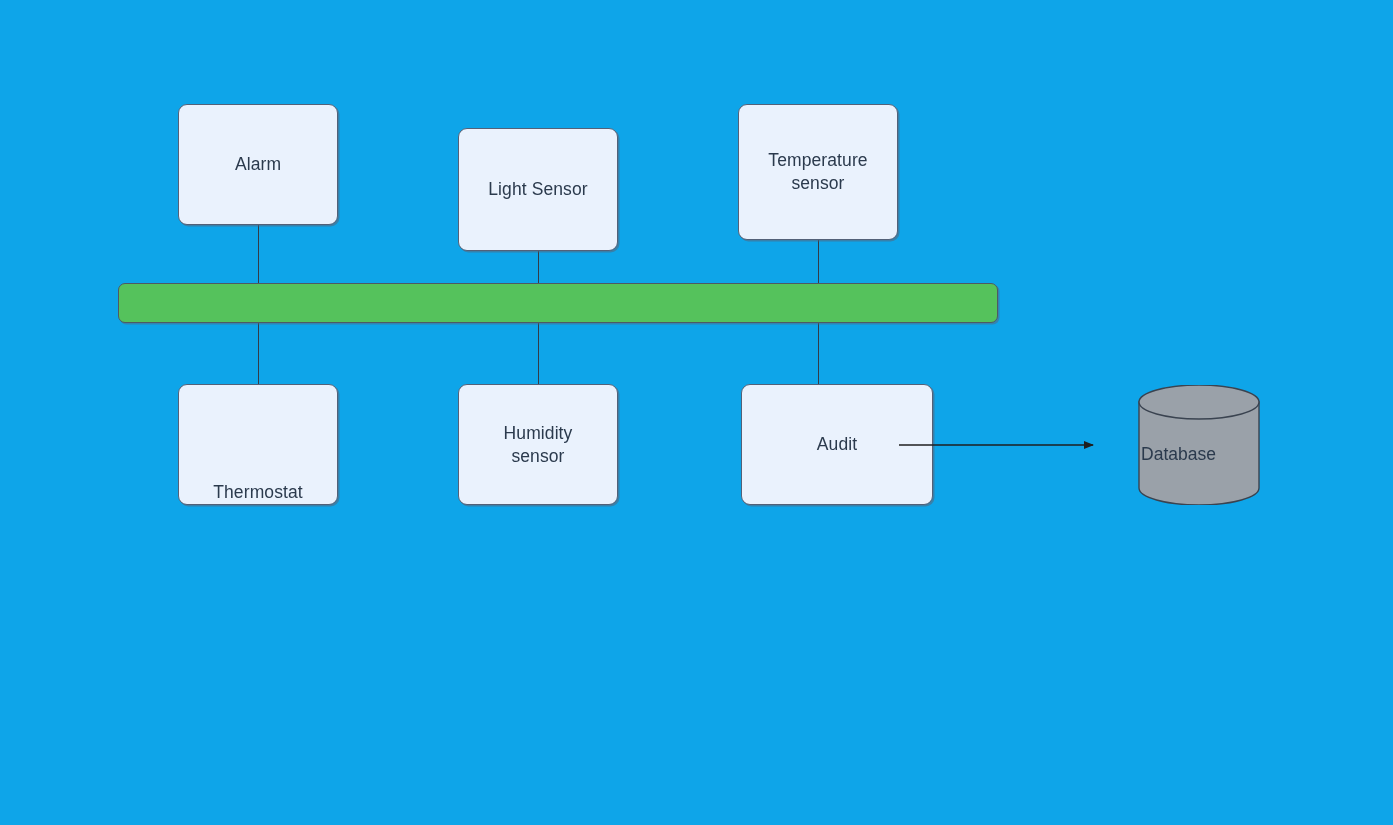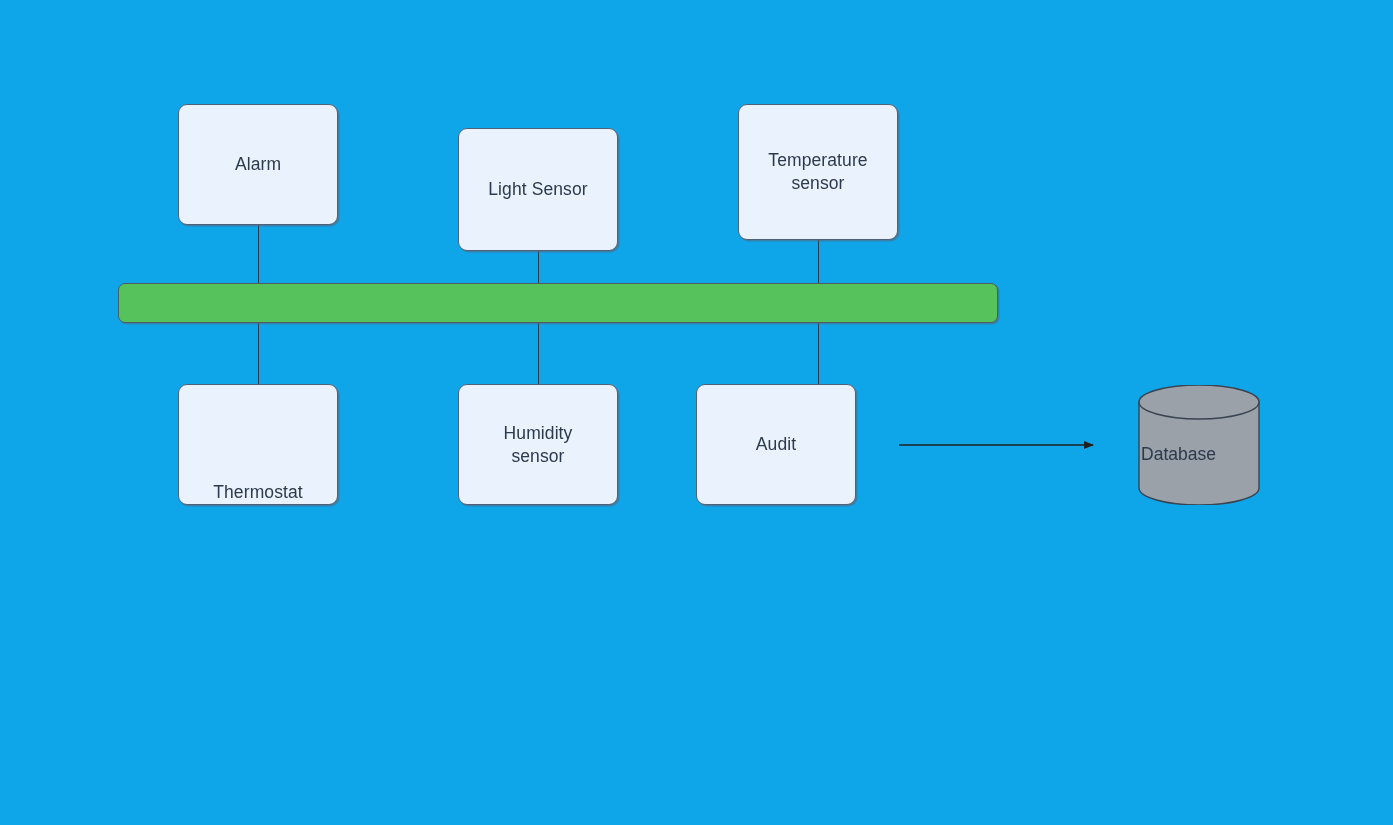--- a/index.html
+++ b/index.html
@@ -116,21 +116,21 @@
     <span class="label"></span>
   </div>
 
   <div class="node-box" id="bot-0" style="left: 178px; top: 384px; width: 160px; height: 121px; align-items: flex-end;">
     <span class="label">Thermostat</span>
   </div>
   <div class="node-box" id="bot-1" style="left: 458px; top: 384px; width: 160px; height: 121px; align-items: center;">
     <span class="label">Humidity
 sensor</span>
   </div>
-  <div class="node-box" id="bot-2" style="left: 696px; top: 384px; width: 160px; height: 121px;">
+  <div class="node-box" id="bot-2" style="left: 741px; top: 384px; width: 192px; height: 121px;">
     <span class="label">Audit</span>
   </div>
 
   <div class="db-cylinder" id="db" style="left: 1097px; top: 385px; width: 122px; height: 120px;">
     <svg id="db-svg" xmlns="http://www.w3.org/2000/svg" width="122" height="120" viewBox="0 0 122 120">
         <path d="M1,17 L1,103 A60,17 0 0 0 121,103 L121,17 Z" fill="#9aa1a9" stroke="#3a4350" stroke-width="1.4"></path>
         <ellipse cx="61" cy="17" rx="60" ry="17" fill="#9aa1a9" stroke="#3a4350" stroke-width="1.4"></ellipse>
       </svg>
     <div class="db-label" id="db-label" style="top: 57.5px;">Database</div>
   </div>

